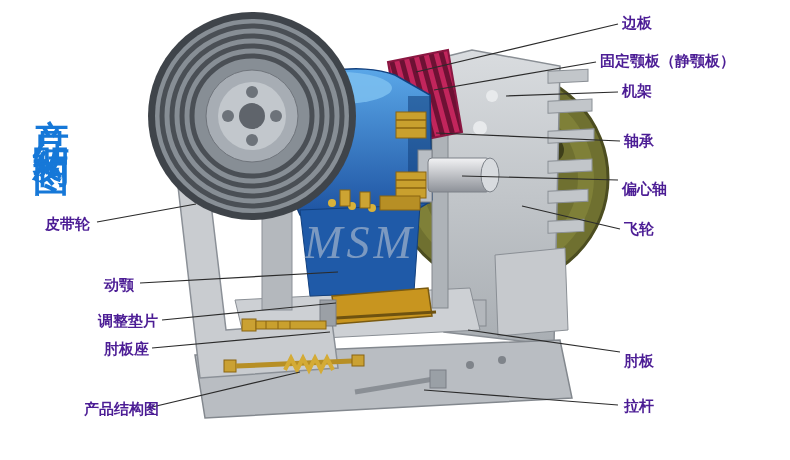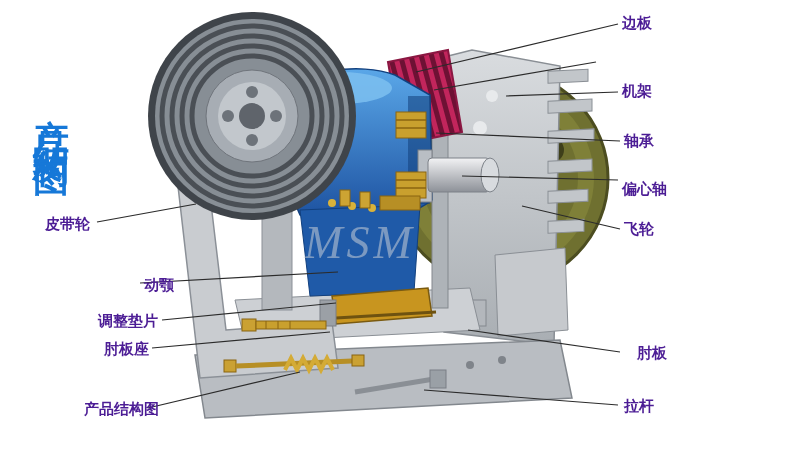--- a/index.html
+++ b/index.html
@@ -13,32 +13,32 @@
     font-size:36px;font-weight:700;color:#1678d8;letter-spacing:11px;
     user-select:none;
   }
   .machine-svg{position:absolute;left:0;top:0;}
   .part-label{
     position:absolute;font-size:15px;font-weight:600;color:#4c1d95;
     white-space:nowrap;line-height:17px;
   }
   
   .lbl-belt-pulley{left:45px;top:215px;}
-  .lbl-movable-jaw{left:104px;top:276px;margin-left:40px;}
+  .lbl-movable-jaw{left:104px;top:276px;}
   .lbl-adjust-shim{left:98px;top:312px;}
   .lbl-toggle-seat{left:104px;top:340px;}
   .lbl-lock-spring{left:84px;top:400px;}
   
   .lbl-side-plate{left:622px;top:14px;}
   .lbl-fixed-jaw{left:600px;top:52px;}
   .lbl-frame{left:622px;top:82px;}
   .lbl-bearing{left:624px;top:132px;}
   .lbl-ecc-shaft{left:622px;top:171px;margin-top:9px;}
   .lbl-flywheel{left:624px;top:220px;}
-  .lbl-toggle-plate{left:624px;top:344px;margin-left:13px;}
+  .lbl-toggle-plate{left:624px;top:352px;}
   .lbl-tension-rod{left:624px;top:397px;}
 </style>
 </head>
 <body>
 
 <div class="stage">
 
   <div class="vertical-title">产品结构图</div>
 
   <svg class="machine-svg" width="790" height="460" viewBox="0 0 790 460">
@@ -187,20 +187,21 @@
     </g>
   </svg>
 
   <div class="part-label lbl-belt-pulley">皮带轮</div>
   <div class="part-label lbl-movable-jaw">动颚</div>
   <div class="part-label lbl-adjust-shim">调整垫片</div>
   <div class="part-label lbl-toggle-seat">肘板座</div>
   <div class="part-label lbl-lock-spring">产品结构图</div>
 
   <div class="part-label lbl-side-plate">边板</div>
+  <div class="part-label lbl-fixed-jaw">固定颚板（静颚板）</div>
   <div class="part-label lbl-frame">机架</div>
   <div class="part-label lbl-bearing">轴承</div>
   <div class="part-label lbl-ecc-shaft">偏心轴</div>
   <div class="part-label lbl-flywheel">飞轮</div>
   <div class="part-label lbl-toggle-plate">肘板</div>
   <div class="part-label lbl-tension-rod">拉杆</div>
 
 </div>
 
 </body></html>

